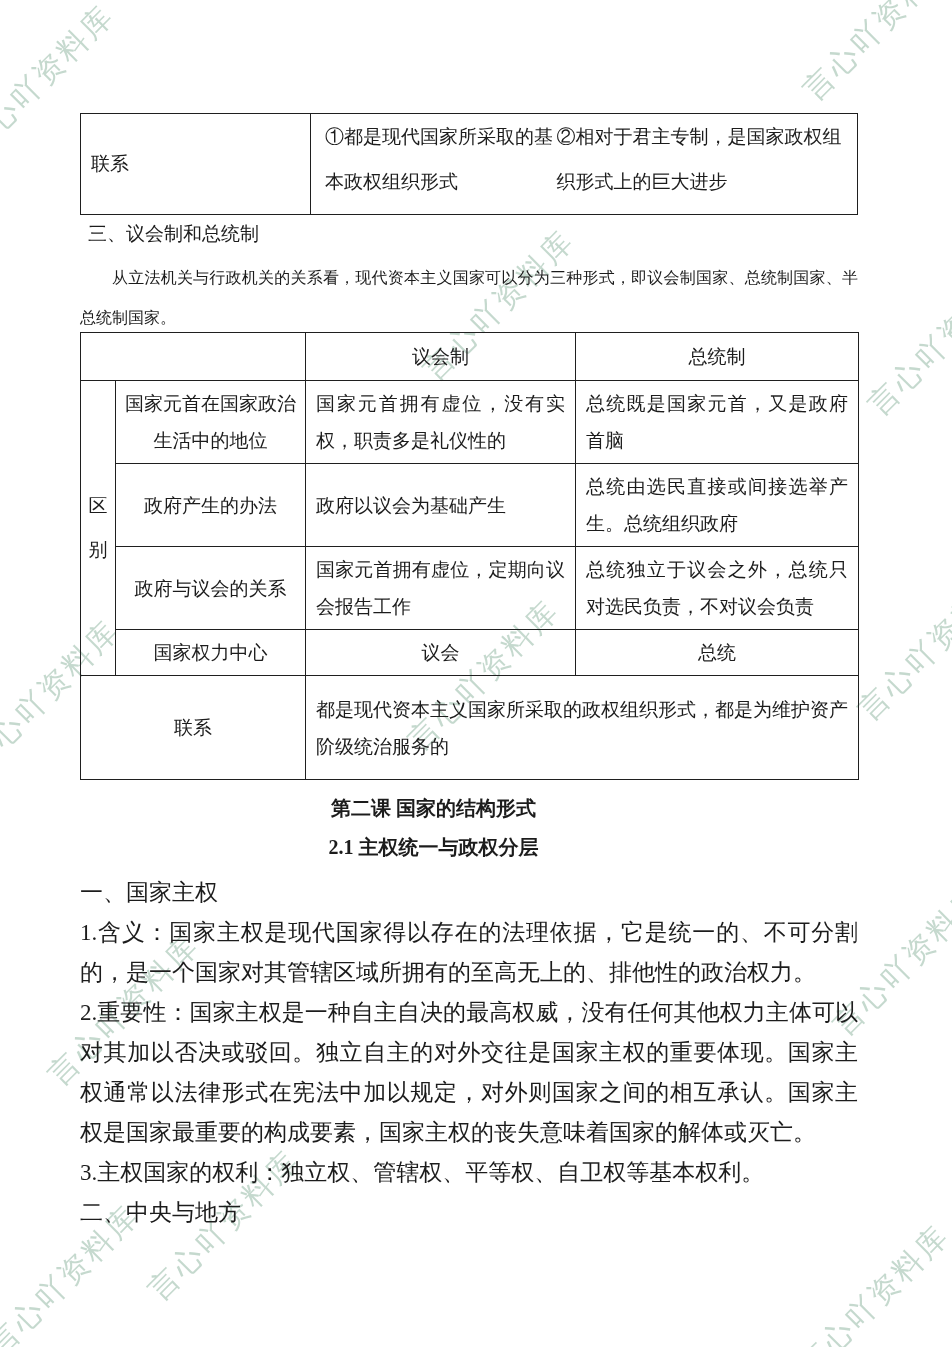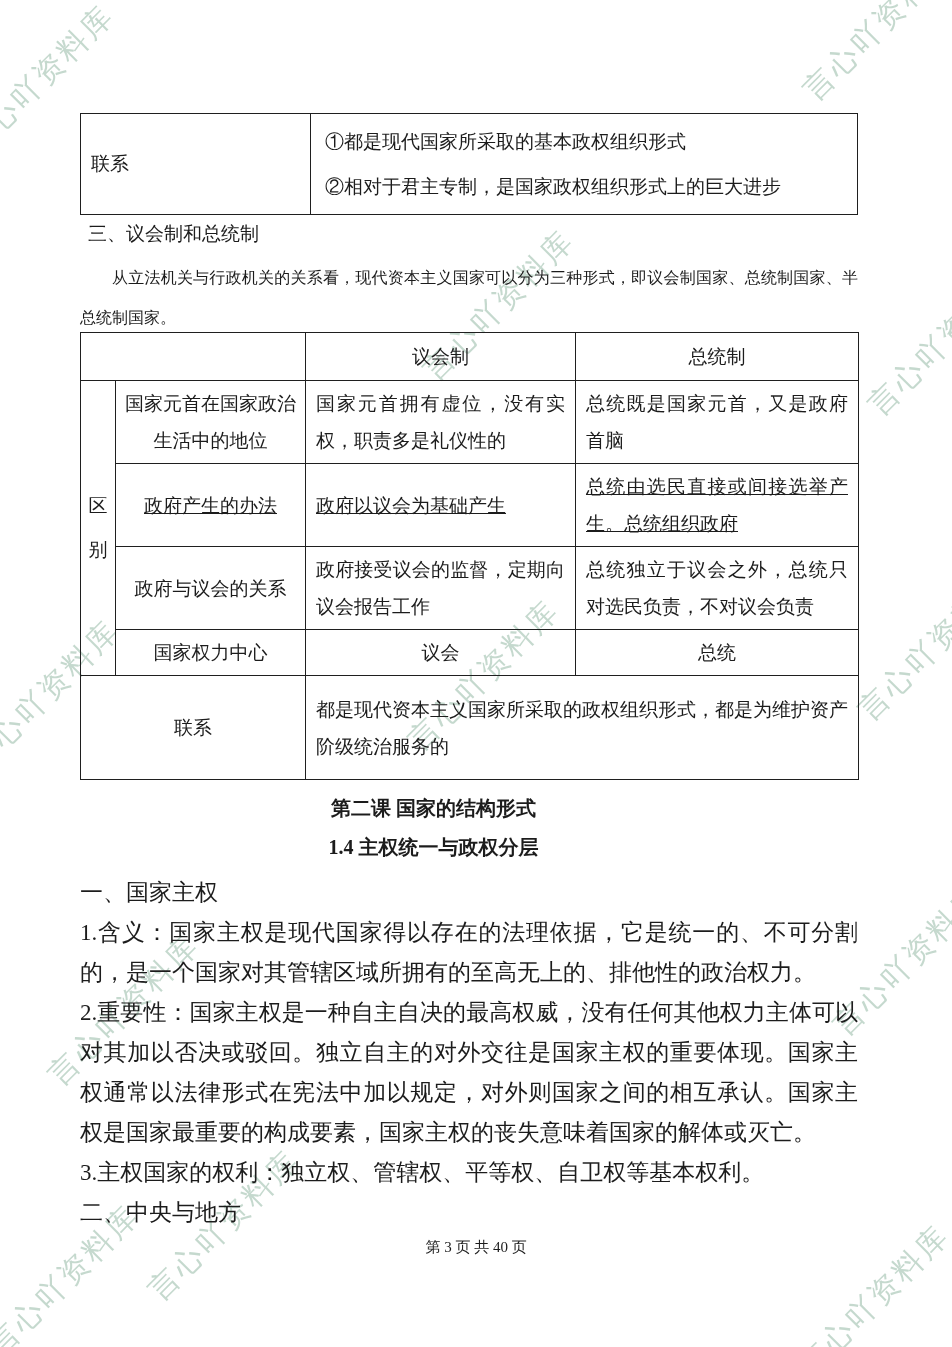--- a/index.html
+++ b/index.html
@@ -34,21 +34,21 @@
     font-size:19px;
   }
   .t1-left {
     width:230px;
     border-right:1.5px solid #1f1f1f;
     display:flex; align-items:center;
     padding-left:10px;
   }
   .t1-right {
     flex:1;
-    display:flex; flex-direction:column; justify-content:center;
+    display:flex; justify-content:center;
     padding-left:14px; padding-right:8px;
     line-height:45px;
   }
 
   
   .sec3-head {
     position:absolute; left:88px; top:221px;
     font-size:19px; z-index:1;
   }
   .intro {
@@ -148,48 +148,47 @@
       <td colspan="2"></td>
       <td>议会制</td>
       <td>总统制</td>
     </tr>
     <tr style="height:82px;">
       <td rowspan="4" class="vert">区别</td>
       <td class="aspect">国家元首在国家政治生活中的地位</td>
       <td>国家元首拥有虚位，没有实权，职责多是礼仪性的</td>
       <td>总统既是国家元首，又是政府首脑</td>
     </tr>
-    <tr style="height:76px;text-decoration:underline;">
+    <tr style="height:76px;">
       <td class="aspect">政府产生的办法</td>
       <td>政府以议会为基础产生</td>
       <td>总统由选民直接或间接选举产生。总统组织政府</td>
     </tr>
     <tr style="height:78px;">
       <td class="aspect">政府与议会的关系</td>
-      <td>政府接受议会的监督，定期向议会报告工作</td>
+      <td>国家元首拥有虚位，定期向议会报告工作</td>
       <td>总统独立于议会之外，总统只对选民负责，不对议会负责</td>
     </tr>
     <tr style="height:44px;padding-left:28px;">
       <td class="aspect">国家权力中心</td>
       <td class="center">议会</td>
       <td class="center">总统</td>
     </tr>
     <tr style="height:104px;">
       <td colspan="2" class="center">联系</td>
       <td colspan="2">都是现代资本主义国家所采取的政权组织形式，都是为维护资产阶级统治服务的</td>
     </tr>
   </tbody>
     </table>
 
   <div class="lesson-title">第二课 国家的结构形式</div>
-  <div class="lesson-subtitle">1.4 主权统一与政权分层</div>
+  <div class="lesson-subtitle">2.1 主权统一与政权分层</div>
 
   <div class="body-text">
     <p>一、国家主权</p>
     <p>1.含义：国家主权是现代国家得以存在的法理依据，它是统一的、不可分割的，是一个国家对其管辖区域所拥有的至高无上的、排他性的政治权力。</p>
     <p>2.重要性：国家主权是一种自主自决的最高权威，没有任何其他权力主体可以对其加以否决或驳回。独立自主的对外交往是国家主权的重要体现。国家主权通常以法律形式在宪法中加以规定，对外则国家之间的相互承认。国家主权是国家最重要的构成要素，国家主权的丧失意味着国家的解体或灭亡。</p>
     <p>3.主权国家的权利：独立权、管辖权、平等权、自卫权等基本权利。</p>
     <p>二、中央与地方</p>
   </div>
 
-  <div class="footer">第 3 页 共 40 页</div>
 
 </div>
 
 </body></html>

